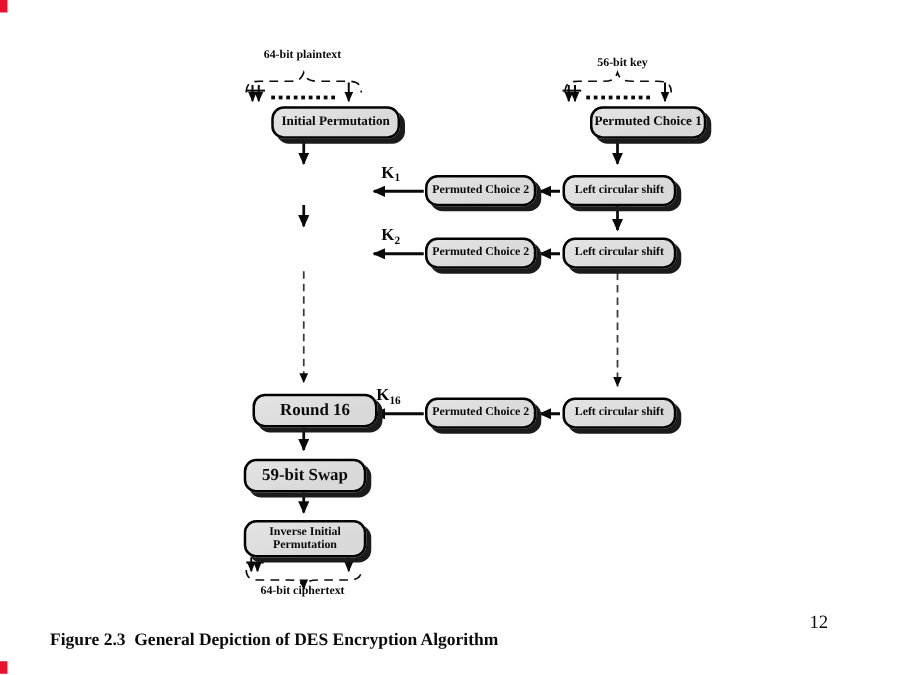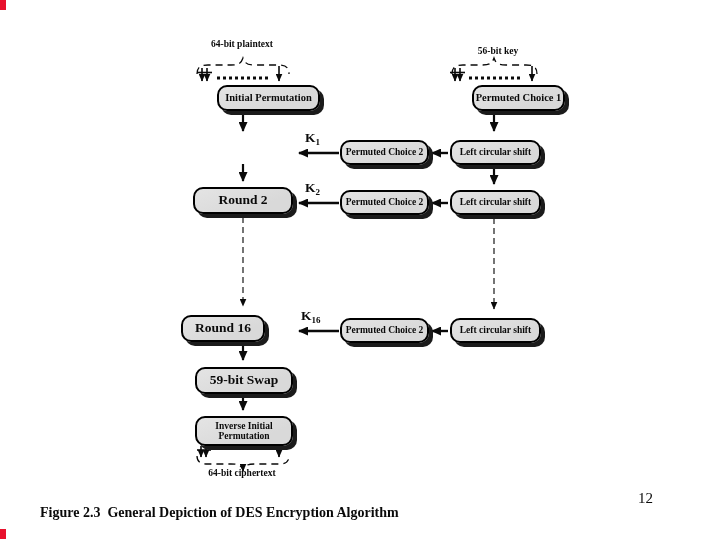--- a/index.html
+++ b/index.html
@@ -39,21 +39,21 @@
   .io-label{
     position:absolute;text-align:center;font-weight:bold;font-size:9.5px;
   }
   .k-label{position:absolute;font-weight:bold;font-size:13.5px;}
   .k-label .sub{font-size:9px;vertical-align:-3px;}
   #caption{
     position:absolute;left:40px;top:505px;width:680px;
     font-weight:bold;font-size:14px;white-space:pre;
   }
   #page-number{
-    position:absolute;left:638px;top:490px;width:34px;
+    position:absolute;left:638px;top:490px;width:34px;text-align:center;
     font-size:15px;font-weight:normal;
   }
 </style>
 </head>
 <body>
 
 <div id="stage">
 
   <div id="red-top" class="red-mark"></div>
   <div id="red-bottom" class="red-mark"></div>
@@ -142,22 +142,21 @@
       <path class="brace" d="M197,456 C197,463 202,464 208,464 L231,464 C238,464 241,465 243,470 C245,465 248,464 255,464 L278,464 C284,464 289,463 289,456"></path>
       <path class="thin" d="M243,466 L243,471" marker-end="url(#ahS)"></path>
     </g>
   </svg>
 
   <div class="io-label" style="left:172px;top:39px;width:140px;">64-bit plaintext</div>
   <div class="io-label" style="left:436px;top:46px;width:124px;text-align:center;">56-bit key</div>
   <div class="io-label" style="left:172px;top:468px;width:140px;">64-bit ciphertext</div>
 
   <div class="node sz-md" style="left:193px;top:85px;width:103px;height:26px;">Initial Permutation</div>
-  <div class="node sz-lg" style="left:193px;top:187px;width:100px;height:27px;">Round 2</div>
-  <div class="node sz-lg" style="left:181px;top:315px;width:84px;height:27px;">Round 16</div>
+  <div class="node sz-lg" style="left:202px;top:315px;width:100px;height:27px;">Round 16</div>
   <div class="node sz-lg" style="left:195px;top:367px;width:98px;height:27px;">59-bit Swap</div>
   <div class="node sz-sm" style="left:195px;top:416px;width:98px;height:30px;">
     <div>
       <div>Inverse Initial</div>
       <div>Permutation</div>
     </div>
   </div>
 
   <div class="node sz-sm" style="left:340px;top:140px;width:89px;height:25px;">Permuted Choice 2</div>
   <div class="node sz-sm" style="left:340px;top:190px;width:89px;height:25px;">Permuted Choice 2</div>

